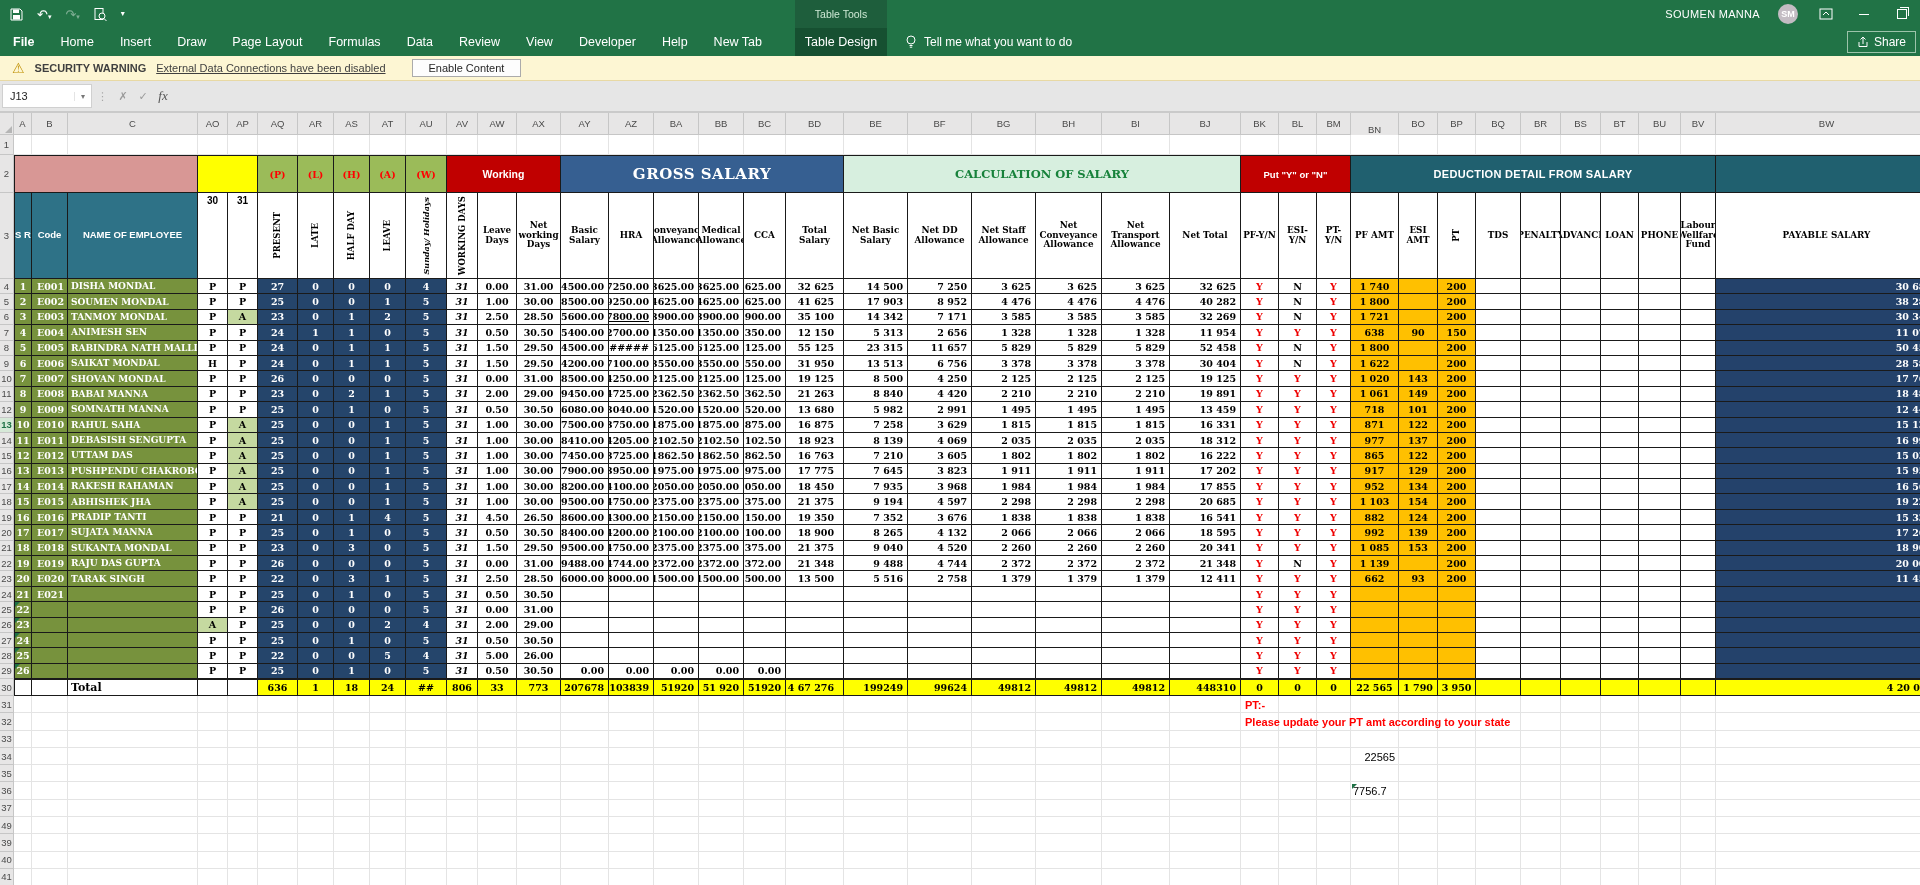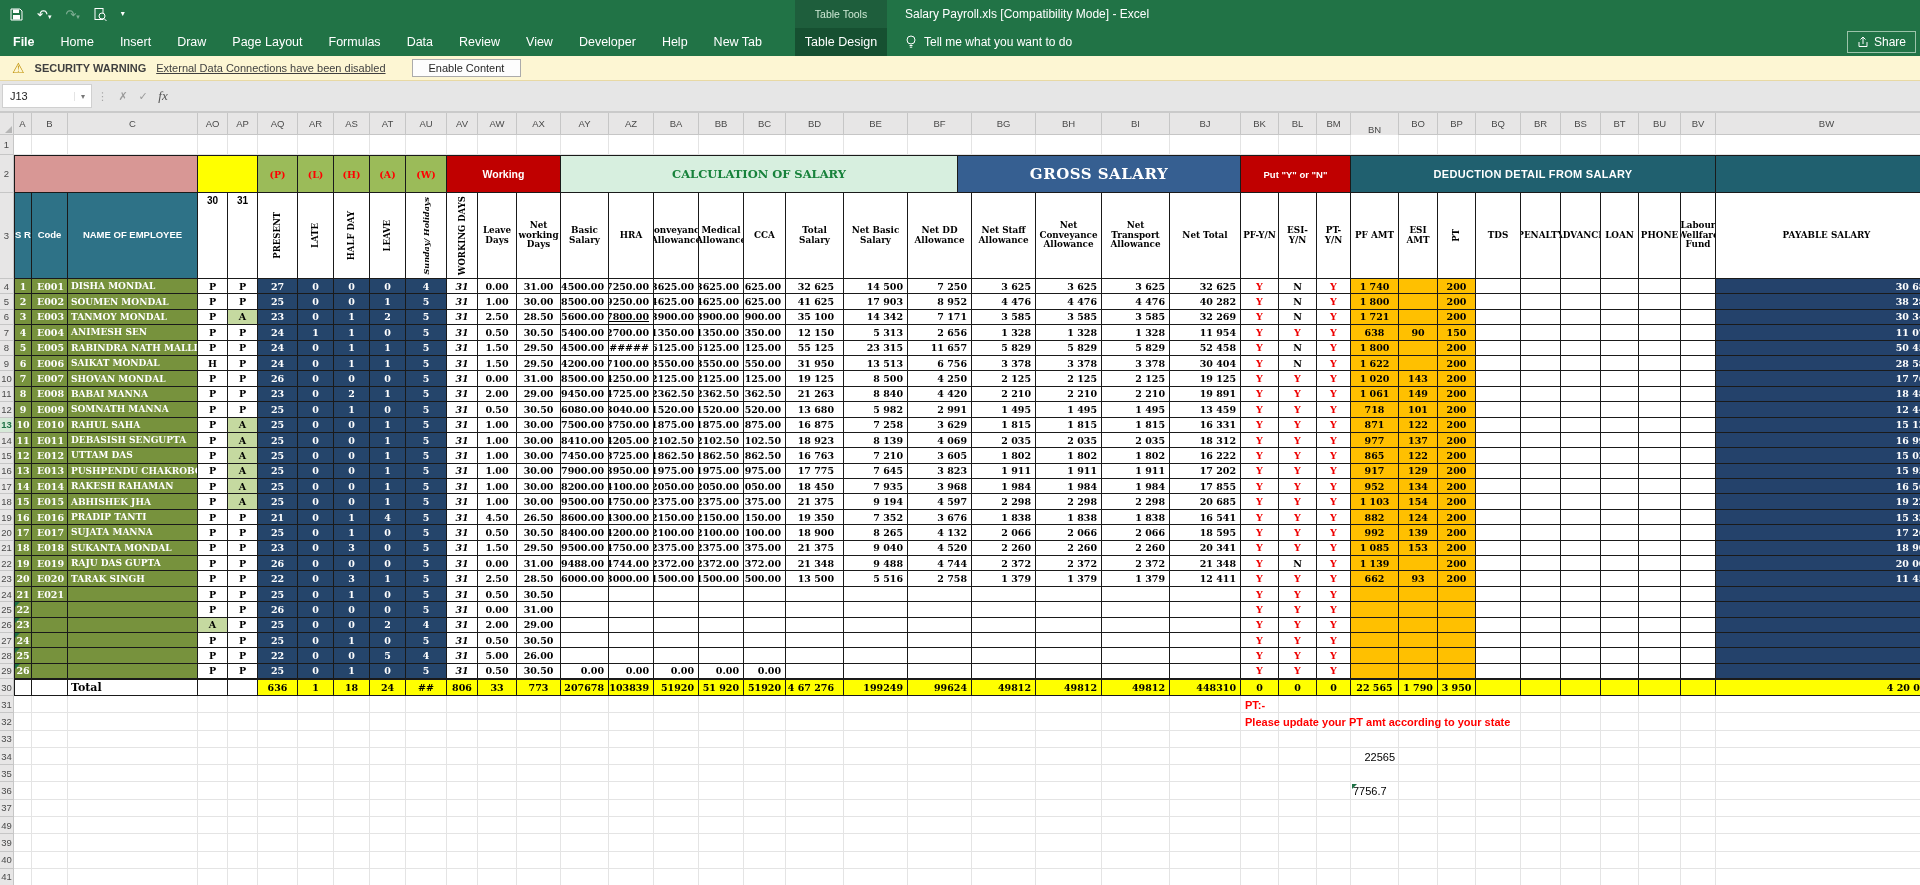--- a/index.html
+++ b/index.html
@@ -110,24 +110,39 @@
     <span class="ic dis">↷<span style="font-size:7px;">▾</span></span>
     <span class="ic">
       <svg width="13" height="13" viewBox="0 0 13 13">
           <rect x="1" y="0.5" width="8" height="11" fill="none" stroke="#fff"></rect>
           <circle cx="8" cy="8" r="3" fill="#217346" stroke="#fff"></circle>
           <line x1="10" y1="10.5" x2="12.5" y2="13" stroke="#fff"></line>
         </svg>
     </span>
     <span class="ic" style="font-size:8px;">▾</span>
   </div>
-  <div class="win-title">Salary Payroll.xls  [Compatibility Mode]  -  Excel</div>
   <div class="ctx-block">
     <div class="ctx-top">Table Tools</div>
     <div class="ctx-bottom">Table Design</div>
+  </div>
+  <div class="right-cluster">
+    <span class="user-name">SOUMEN MANNA</span>
+    <span class="avatar">SM</span>
+    <span class="winbtn">
+      <svg width="14" height="14" viewBox="0 0 14 14">
+          <rect x="1" y="2" width="12" height="10" fill="none" stroke="#fff"></rect>
+          <path d="M4 8l3-3 3 3" fill="none" stroke="#fff"></path>
+        </svg>
+    </span>
+    <span class="winbtn">
+        <span class="min-glyph"></span>
+      </span>
+    <span class="winbtn">
+        <span class="restore-glyph"></span>
+      </span>
   </div>
 </div>
 
 <div class="menubar">
   <div id="menu-tabs" style="display:flex;">
       <div class="tab" style="font-weight: 600;">File</div>
       <div class="tab">Home</div>
       <div class="tab">Insert</div>
       <div class="tab">Draw</div>
       <div class="tab">Page Layout</div>
@@ -260,22 +275,22 @@
     <div class="row" style="height: 38px;">
       <div class="c hd" style="width: 14px; height: 38px;">2</div>
       <div class="c tb band btop  bleft" style="width: 184px; height: 38px; background: rgb(216, 151, 149);"></div>
       <div class="c tb band btop " style="width: 60px; height: 38px; background: rgb(255, 255, 0);"></div>
       <div class="c tb band btop bandMark" style="width: 40px; height: 38px; background: rgb(155, 187, 89);">(P)</div>
       <div class="c tb band btop bandMark" style="width: 36px; height: 38px; background: rgb(155, 187, 89);">(L)</div>
       <div class="c tb band btop bandMark" style="width: 36px; height: 38px; background: rgb(155, 187, 89);">(H)</div>
       <div class="c tb band btop bandMark" style="width: 36px; height: 38px; background: rgb(155, 187, 89);">(A)</div>
       <div class="c tb band btop bandMark" style="width: 41px; height: 38px; background: rgb(155, 187, 89);">(W)</div>
       <div class="c tb band btop bandWork" style="width: 114px; height: 38px; background: rgb(192, 0, 0);">Working</div>
+      <div class="c tb band btop bandGross" style="width: 283px; height: 38px; background: rgb(54, 95, 145);">GROSS SALARY</div>
       <div class="c tb band btop bandCalc" style="width: 397px; height: 38px; background: rgb(215, 239, 223);">CALCULATION OF SALARY</div>
-      <div class="c tb band btop bandGross" style="width: 283px; height: 38px; background: rgb(54, 95, 145);">GROSS SALARY</div>
       <div class="c tb band btop bandPut" style="width: 110px; height: 38px; background: rgb(192, 0, 0);">Put "Y" or "N"</div>
       <div class="c tb band btop bandDed" style="width: 365px; height: 38px; background: rgb(32, 96, 111);">DEDUCTION DETAIL FROM SALARY</div>
       <div class="c tb band btop " style="width: 222px; height: 38px; background: rgb(32, 96, 111);"></div>
     </div>
     <div class="row" style="height: 86px;">
       <div class="c hd" style="width: 14px; height: 86px;">3</div>
       <div class="c tb h-teal bleft" style="width: 18px; height: 86px;">S R</div>
       <div class="c tb h-teal" style="width: 36px; height: 86px;">Code</div>
       <div class="c tb h-teal" style="width: 130px; height: 86px;">NAME OF EMPLOYEE</div>
       <div class="c tb h-day" style="width: 30px; height: 86px;">30</div>

